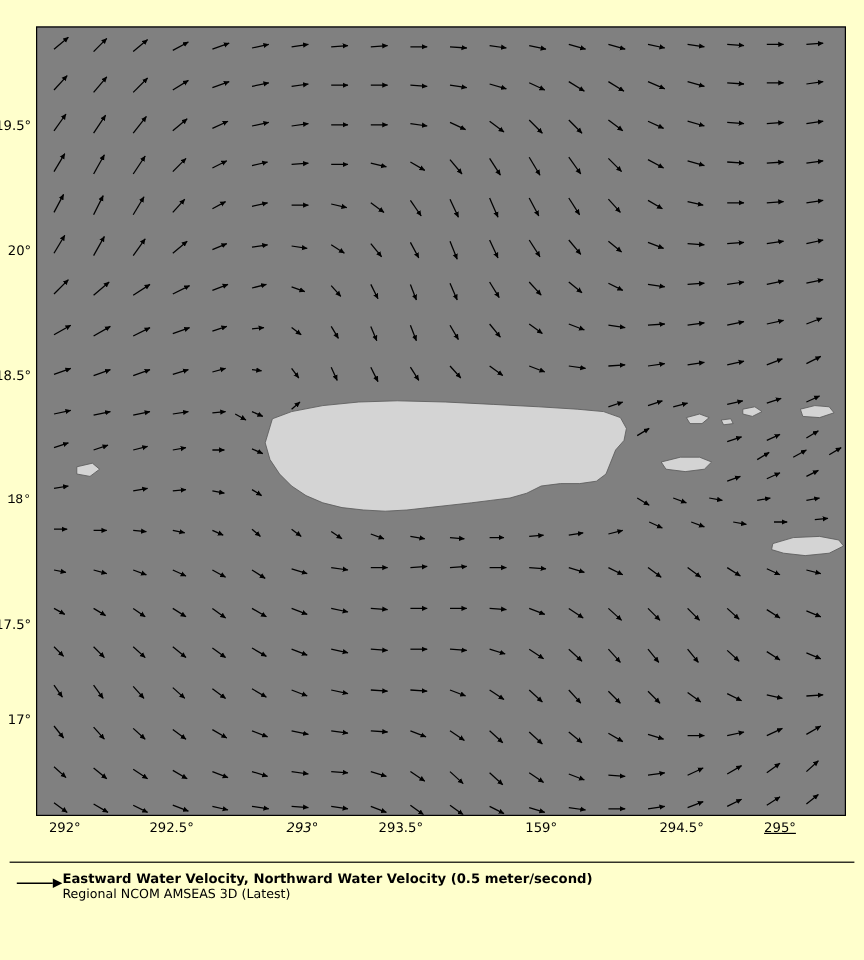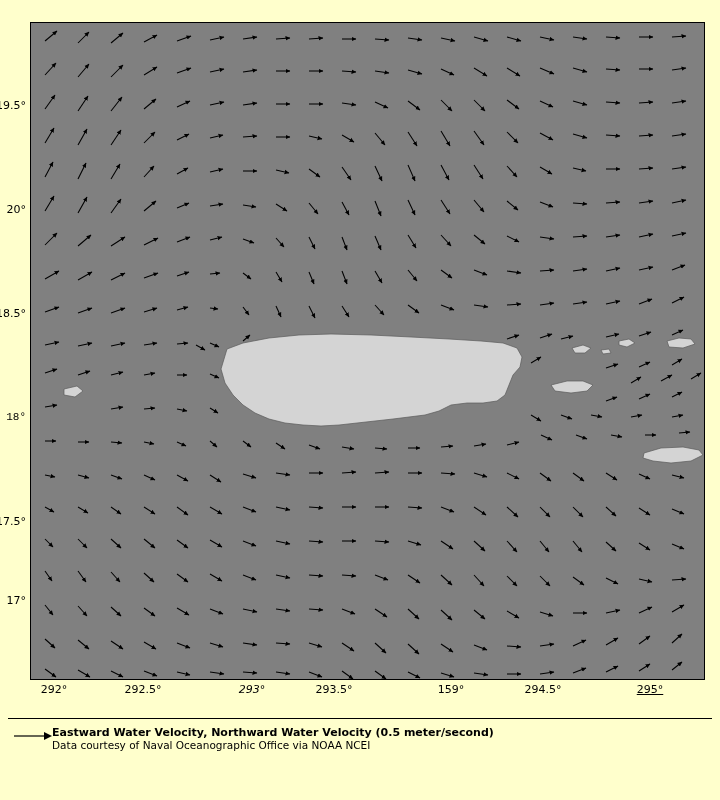--- a/index.html
+++ b/index.html
@@ -116,21 +116,21 @@
     <div class="tick-label y-label" style="top:313px;">18.5°</div>
     <div class="tick-label y-label" style="top:417px;font-family:Liberation Mono, monospace;">18°</div>
     <div class="tick-label y-label" style="top:521px;">17.5°</div>
     <div class="tick-label y-label" style="top:600px;">17°</div>
 
     <div class="tick-label x-label" style="left:54px;">292°</div>
     <div class="tick-label x-label" style="left:143px;">292.5°</div>
     <div class="tick-label x-label" style="left:252px;font-style:italic;">293°</div>
     <div class="tick-label x-label" style="left:334px;">293.5°</div>
     <div class="tick-label x-label" style="left:451px;">159°</div>
-    <div class="tick-label x-label" style="left:543px;">294.5°</div>
+    <div class="tick-label x-label" style="left:568px;">294.5°</div>
     <div class="tick-label x-label" style="left:650px;text-decoration:underline;">295°</div>
 
     <div id="map-frame">
       <svg id="vector-svg" viewBox="0 0 673 656" preserveAspectRatio="none">
         <defs>
           <marker id="ah" viewBox="0 0 10 10" refX="8.5" refY="5" markerWidth="5" markerHeight="5" orient="auto-start-reverse">
             <path d="M 0 0.8 L 9 5 L 0 9.2 z" fill="#000"></path>
           </marker>
         </defs>
 
@@ -561,17 +561,17 @@
   </div>
 
   <div id="caption">
     <div id="caption-rule"></div>
     <svg id="ref-arrow" viewBox="0 0 40 16">
       <line x1="2" y1="8" x2="32" y2="8" stroke="#000" stroke-width="1.2"></line>
       <path d="M32,4 L40,8 L32,12 z" fill="#000"></path>
     </svg>
     <div id="caption-text">
       <div class="cap-title">Eastward Water Velocity, Northward Water Velocity (0.5 meter/second)</div>
-      <div class="cap-line">Data courtesy of Naval Oceanographic Office via NOAA NCEI</div>
+      <div class="cap-line">Regional NCOM AMSEAS 3D (Latest)</div>
     </div>
   </div>
 
 </div>
 
 </body></html>

